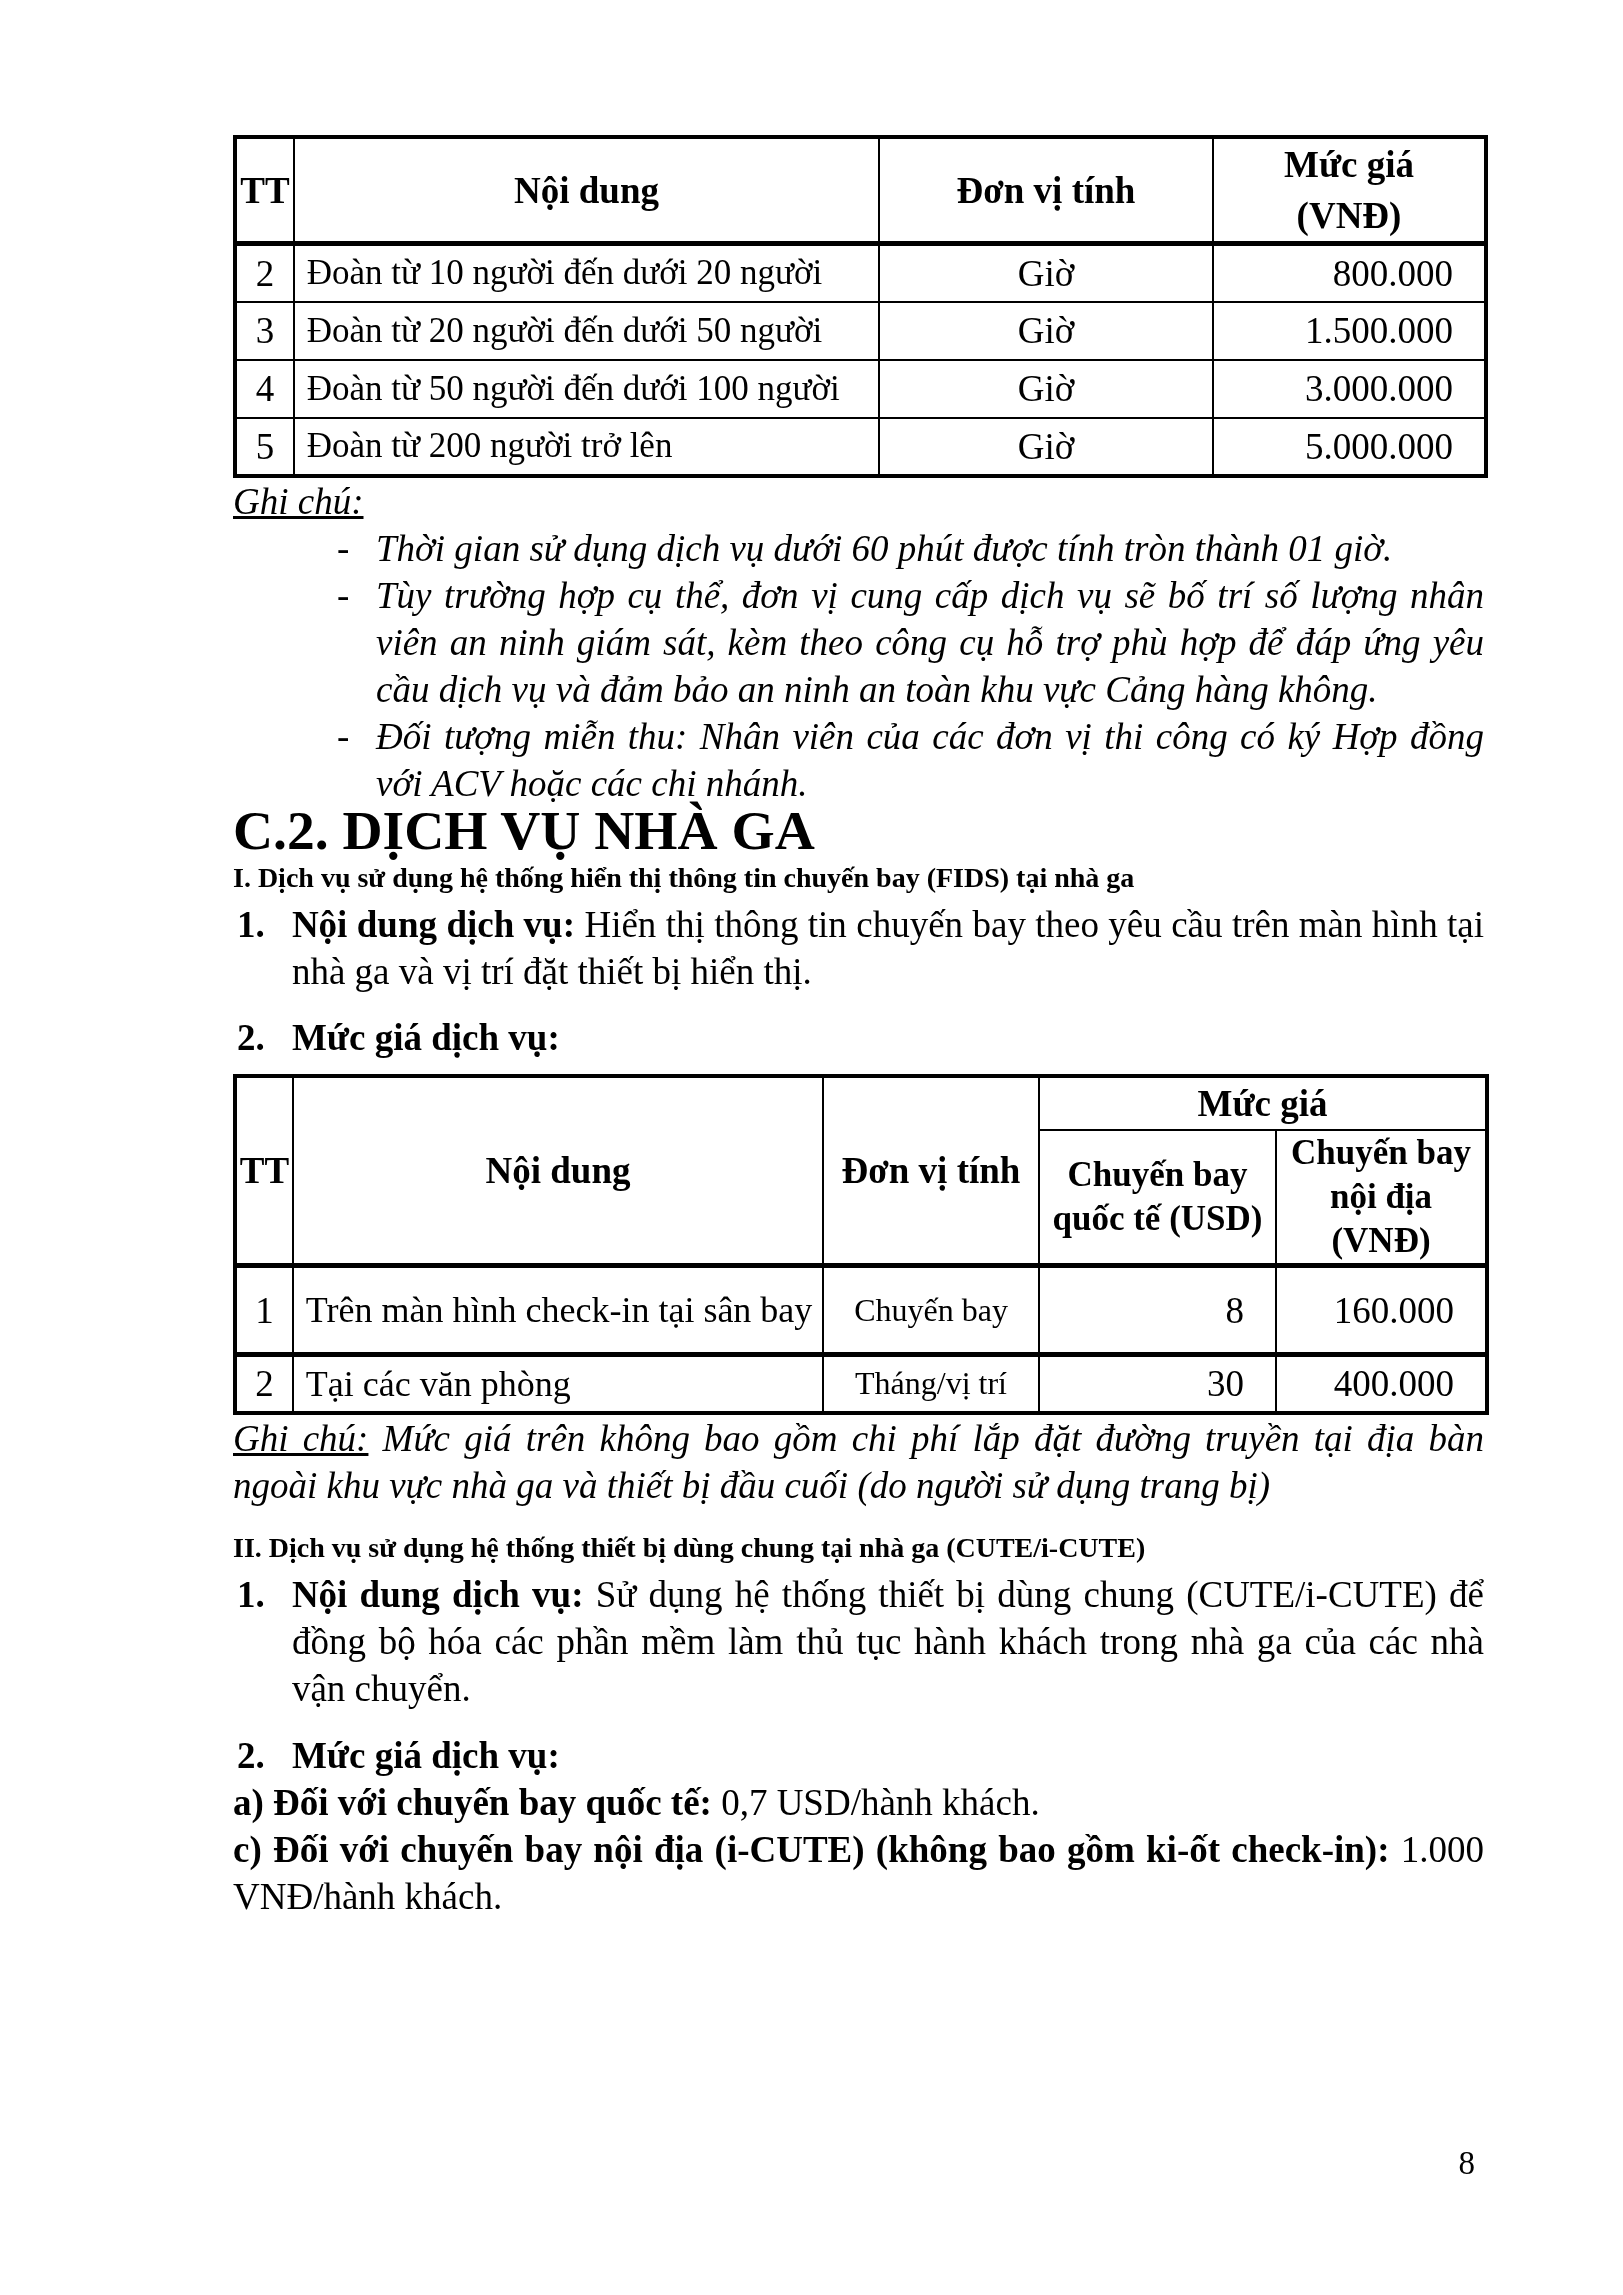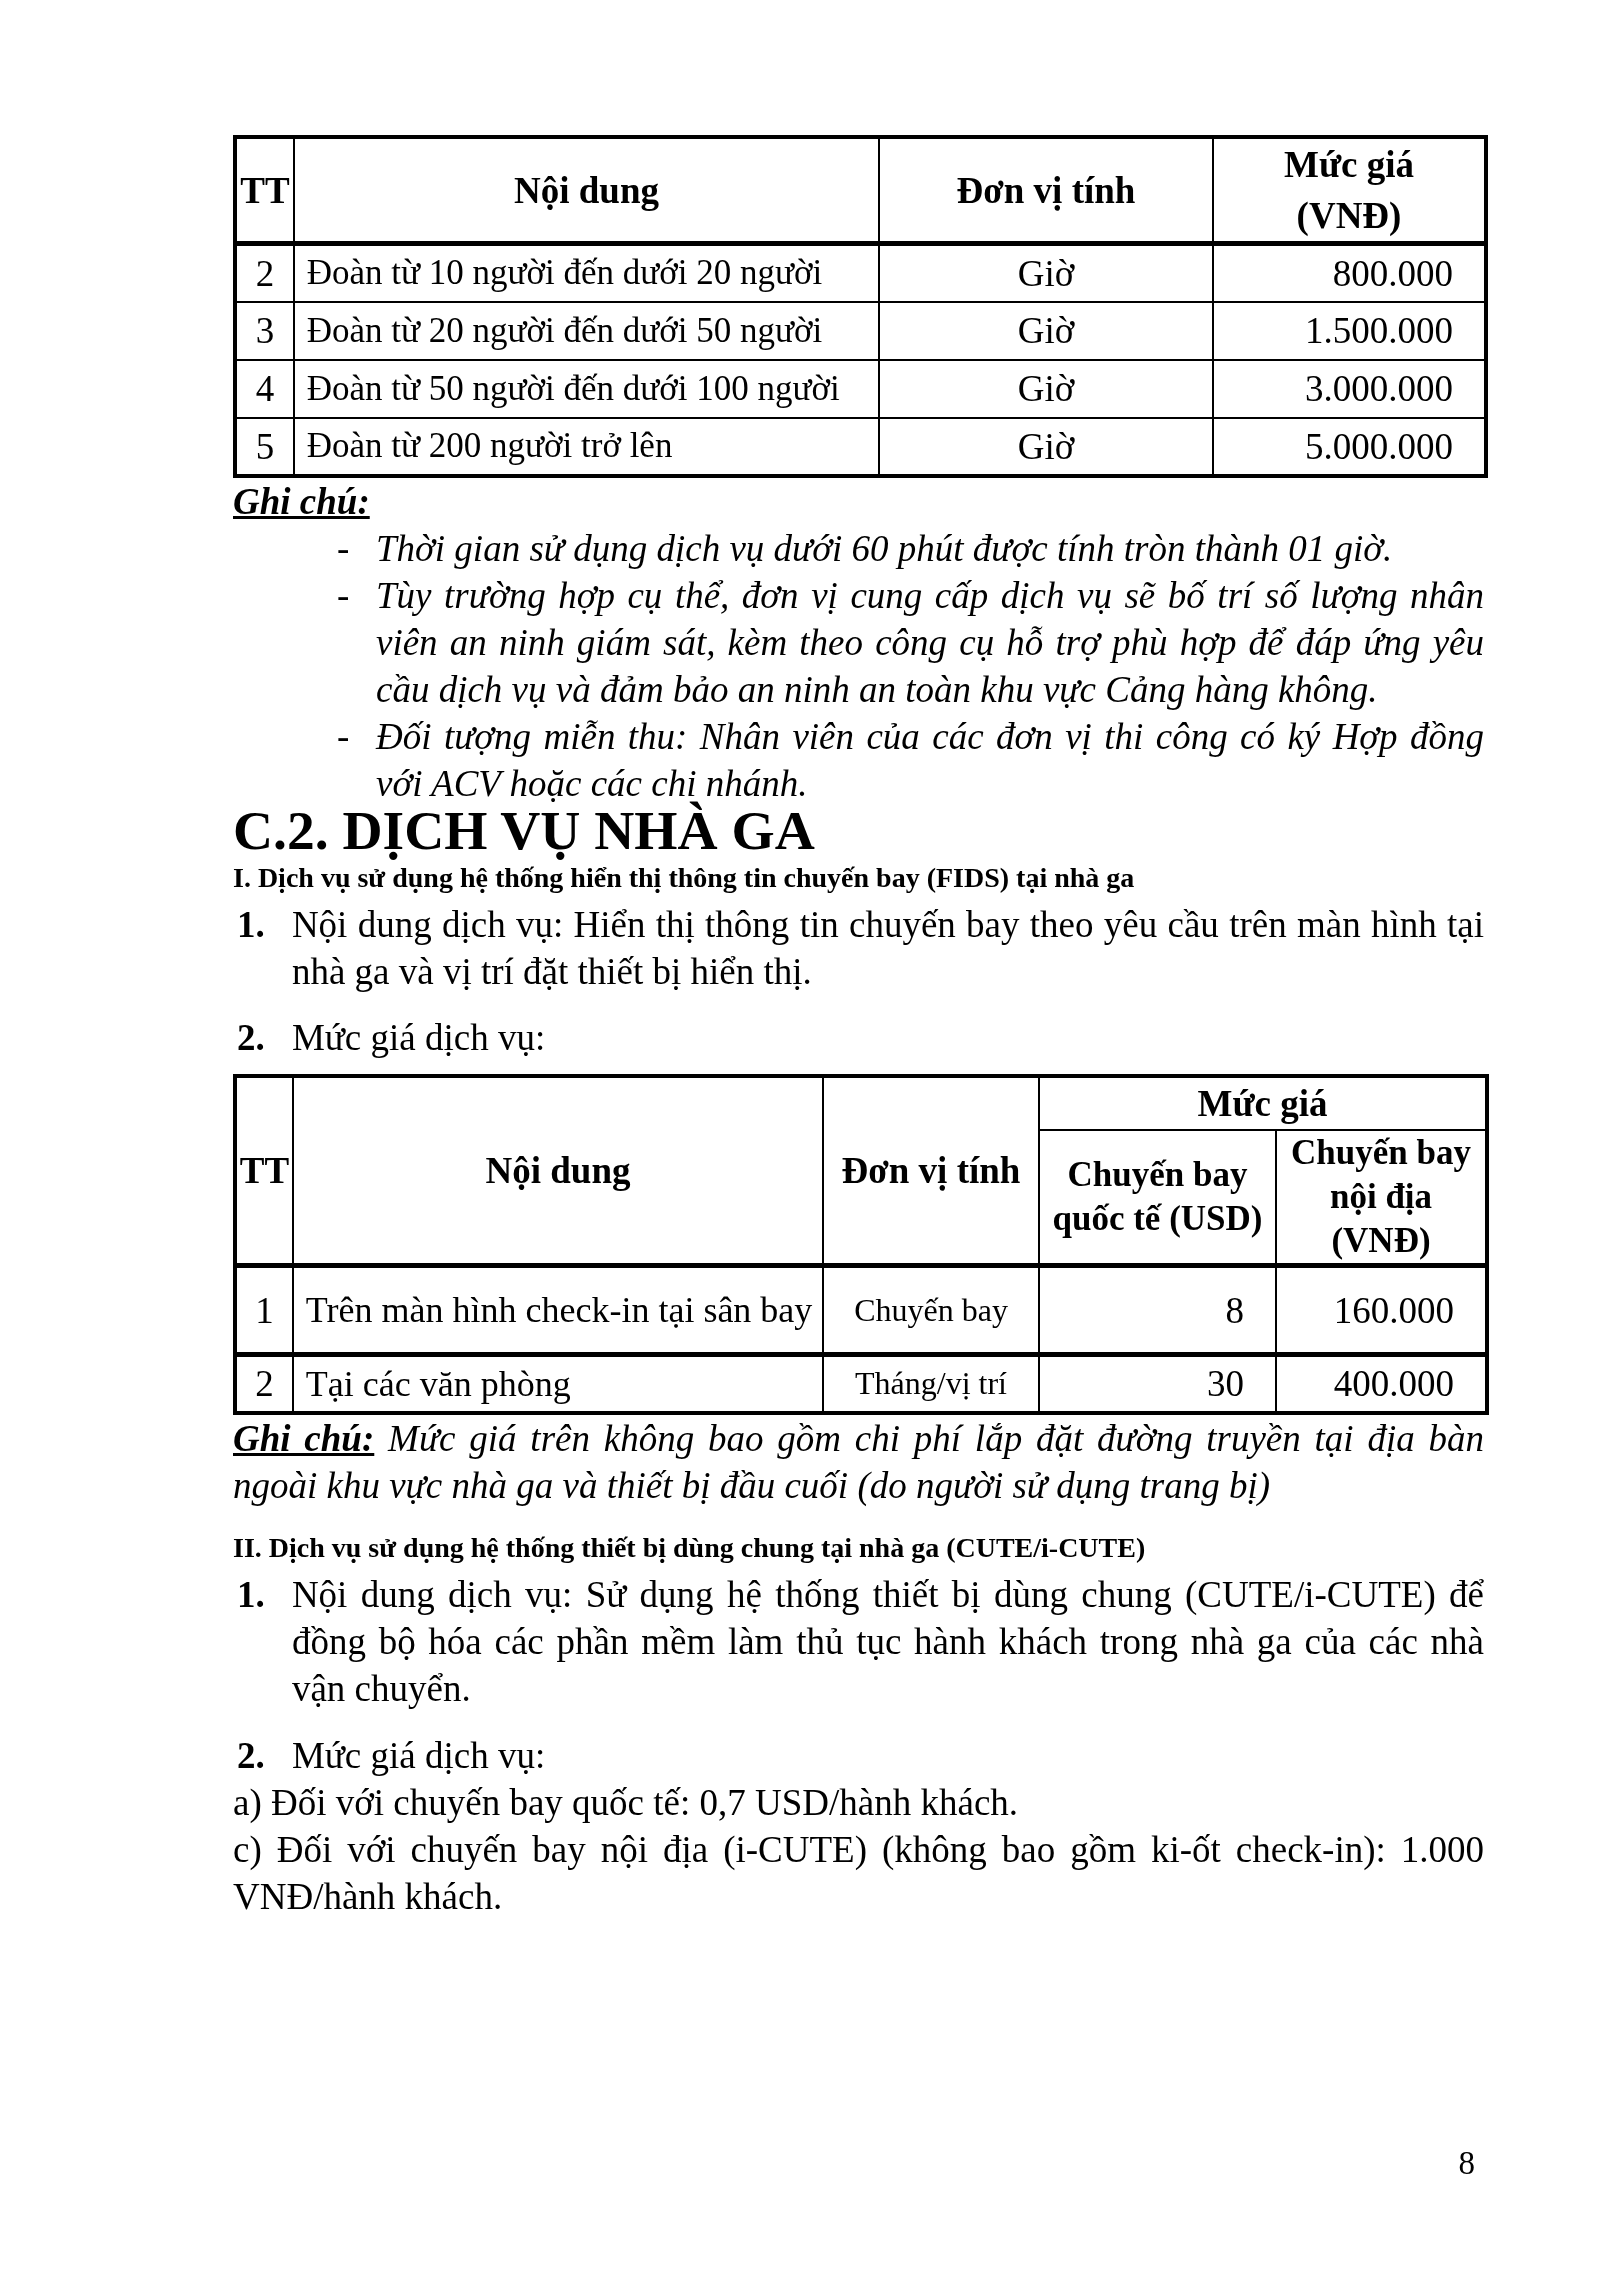--- a/index.html
+++ b/index.html
@@ -33,23 +33,23 @@
 
   td.c-tt { text-align:center; }
   td.c-nd { text-align:left; padding-left:11.8px; padding-right:9.2px; }
   .t1 td.c-nd { white-space:nowrap; font-size:35px; }
   .t2 td.c-nd { text-align:justify; font-size:36px; line-height:42px; padding-top:5.2px; padding-bottom:5.2px; }
   td.c-dv { text-align:center; }
   .t2 td.c-dv { font-size:32px; }
   td.c-pr { text-align:right; padding-right:31px; }
 
   
-  .b  { font-weight:normal; }
+  .b  { font-weight:bold; }
   .it { font-style:italic; }
-  .gc { font-weight:bold; font-style:italic; text-decoration:underline; }
+  .gc { font-weight:normal; font-style:italic; text-decoration:underline; }
 
   .note-label { margin:17px 0 0 61px; line-height:47px; }
   .bullets { margin-top:6.5px; padding-left:104px; }
   .bullet { display:flex; margin-bottom:13px; }
   .bullet .dash { width:39px; flex:0 0 39px; font-style:italic; line-height:47px; }
   .bullet .btext { flex:1; font-style:italic; text-align:justify; line-height:47px; }
 
   .h-c2  { margin:26px 0 0 2.6px; font-weight:bold; line-height:47px; white-space:nowrap; }
   .h-sec { margin:13px 0 0 1.3px; font-weight:bold; line-height:47px; white-space:nowrap; font-size:28px; }
   .h-sec.sp { margin-top:15.7px; }

